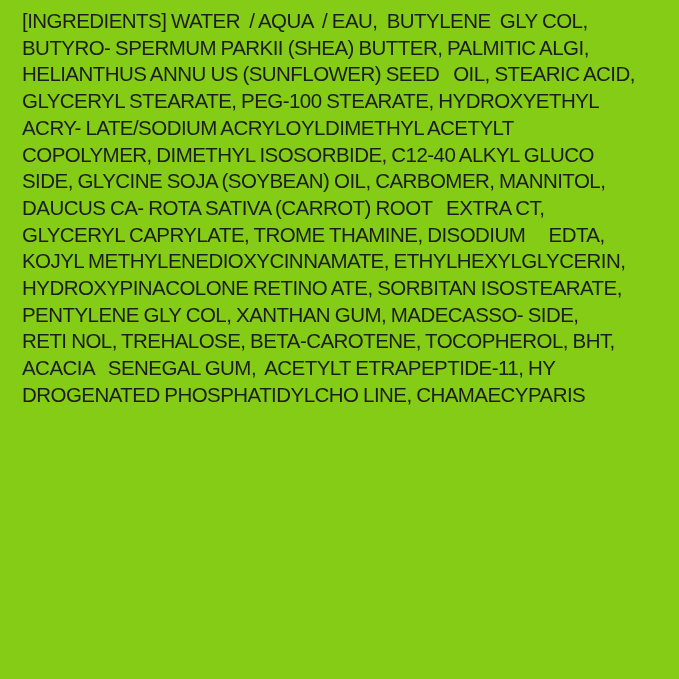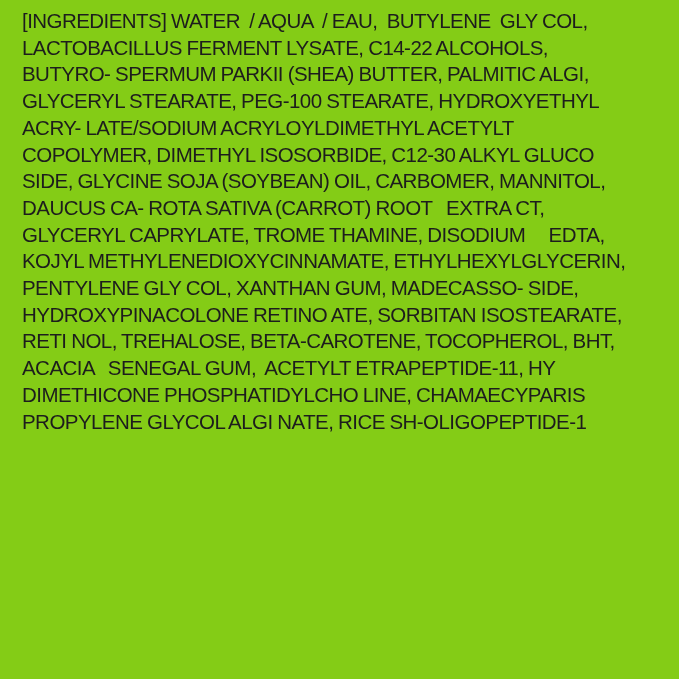--- a/index.html
+++ b/index.html
@@ -29,29 +29,28 @@
   .ingredients-line {
     white-space: pre;
   }
 </style>
 </head>
 <body>
 
 <div class="page">
   <div class="ingredients-block">
     <div class="ingredients-line">[INGREDIENTS] WATER  / AQUA  / EAU,  BUTYLENE  GLY COL,</div>
-    <div class="ingredients-line">LACTOBACILLUS FERMENT LYSATE, C14-22 ALCOHOLS,</div>
     <div class="ingredients-line">BUTYRO- SPERMUM PARKII (SHEA) BUTTER, PALMITIC ALGI,</div>
+    <div class="ingredients-line">HELIANTHUS ANNU US (SUNFLOWER) SEED   OIL, STEARIC ACID,</div>
     <div class="ingredients-line">GLYCERYL STEARATE, PEG-100 STEARATE, HYDROXYETHYL</div>
     <div class="ingredients-line">ACRY- LATE/SODIUM ACRYLOYLDIMETHYL ACETYLT</div>
-    <div class="ingredients-line">COPOLYMER, DIMETHYL ISOSORBIDE, C12-30 ALKYL GLUCO</div>
+    <div class="ingredients-line">COPOLYMER, DIMETHYL ISOSORBIDE, C12-40 ALKYL GLUCO</div>
     <div class="ingredients-line">SIDE, GLYCINE SOJA (SOYBEAN) OIL, CARBOMER, MANNITOL,</div>
     <div class="ingredients-line">DAUCUS CA- ROTA SATIVA (CARROT) ROOT   EXTRA CT,</div>
     <div class="ingredients-line">GLYCERYL CAPRYLATE, TROME THAMINE, DISODIUM     EDTA,</div>
     <div class="ingredients-line">KOJYL METHYLENEDIOXYCINNAMATE, ETHYLHEXYLGLYCERIN,</div>
+    <div class="ingredients-line">HYDROXYPINACOLONE RETINO ATE, SORBITAN ISOSTEARATE,</div>
     <div class="ingredients-line">PENTYLENE GLY COL, XANTHAN GUM, MADECASSO- SIDE,</div>
-    <div class="ingredients-line">HYDROXYPINACOLONE RETINO ATE, SORBITAN ISOSTEARATE,</div>
     <div class="ingredients-line">RETI NOL, TREHALOSE, BETA-CAROTENE, TOCOPHEROL, BHT,</div>
     <div class="ingredients-line">ACACIA   SENEGAL GUM,  ACETYLT ETRAPEPTIDE-11, HY</div>
-    <div class="ingredients-line">DIMETHICONE PHOSPHATIDYLCHO LINE, CHAMAECYPARIS</div>
-    <div class="ingredients-line">PROPYLENE GLYCOL ALGI NATE, RICE SH-OLIGOPEPTIDE-1</div>
+    <div class="ingredients-line">DROGENATED PHOSPHATIDYLCHO LINE, CHAMAECYPARIS</div>
   </div>
 </div>
 
 </body></html>

